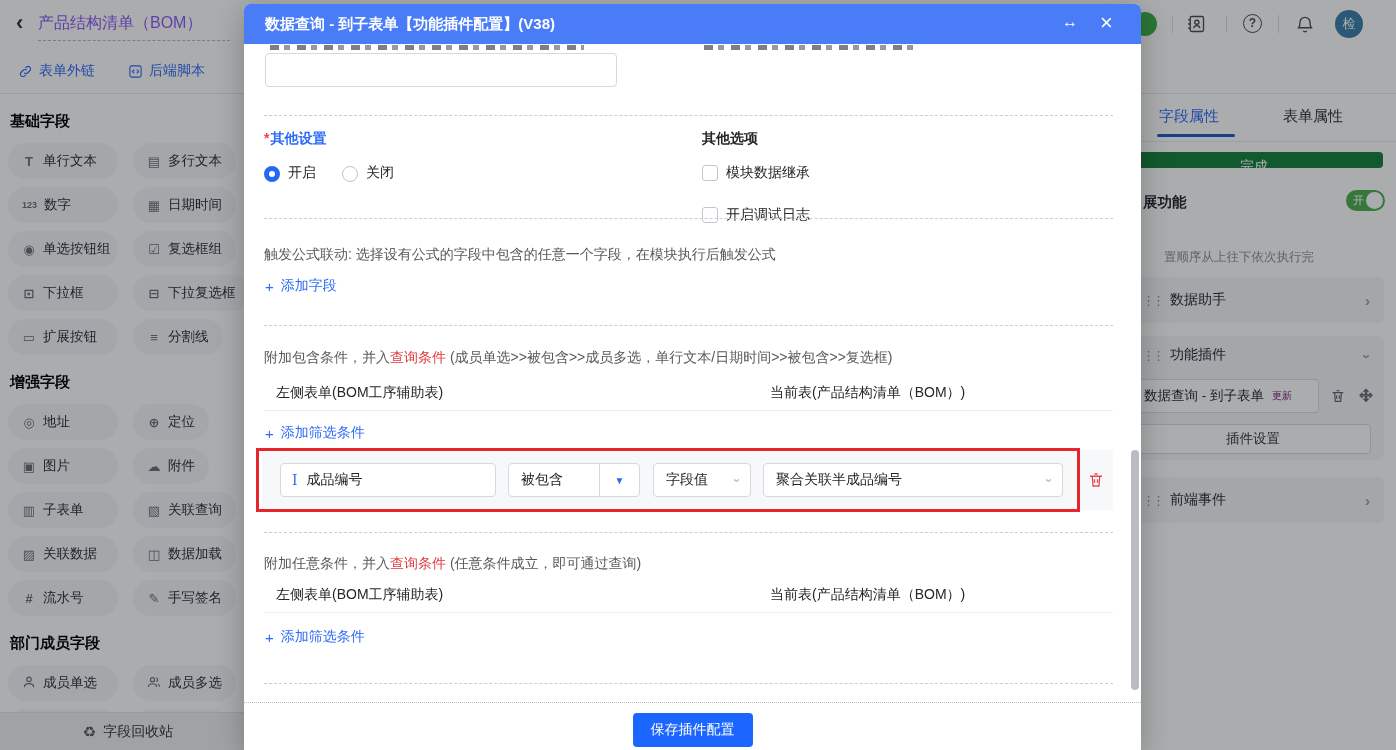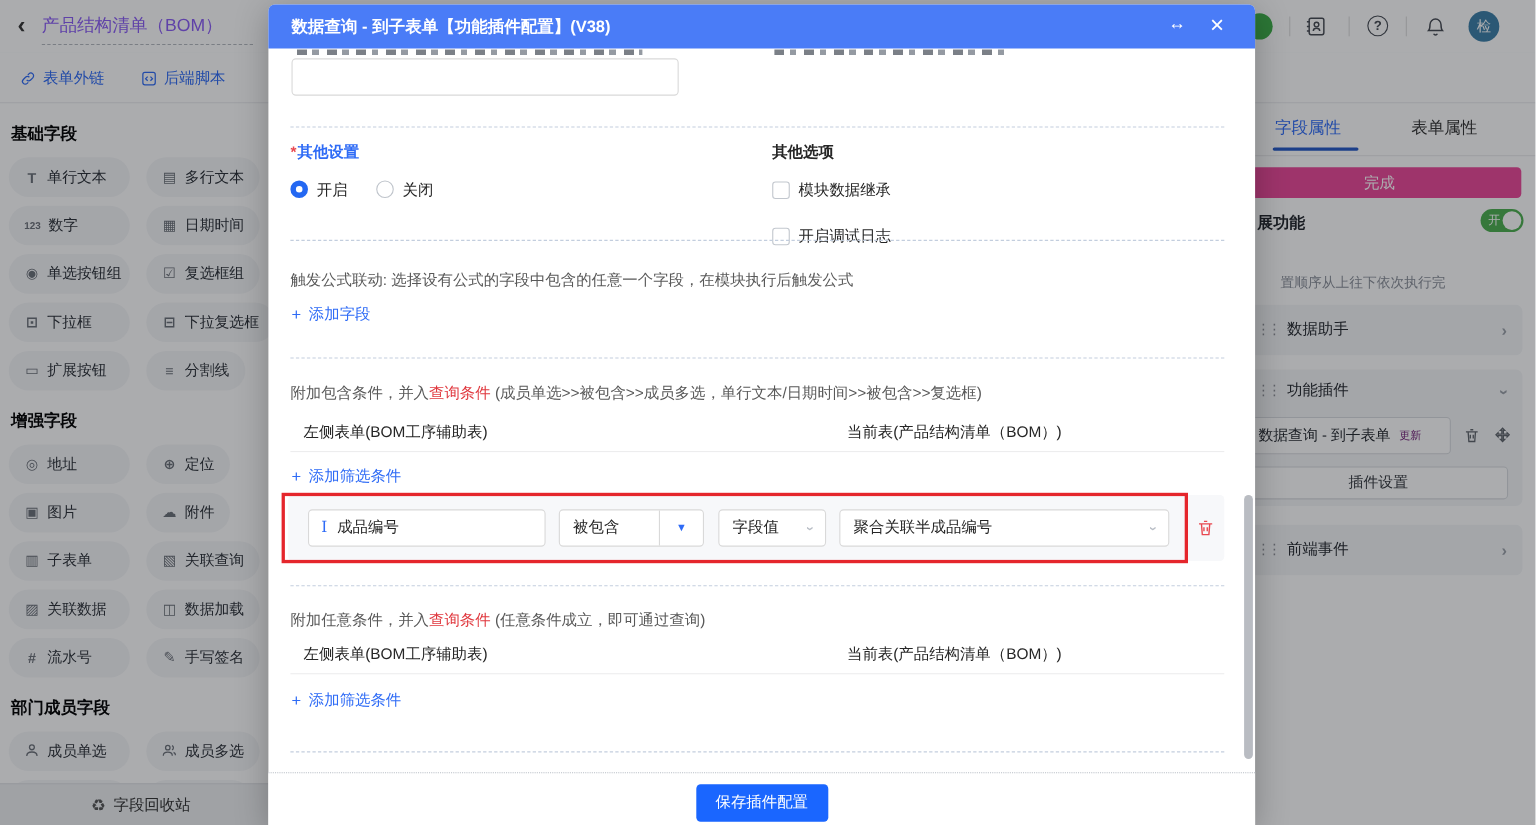--- a/index.html
+++ b/index.html
@@ -38,21 +38,21 @@
   .pi svg { width:14px; height:14px; stroke:#6b7078; fill:none; stroke-width:2; }
   .recycle-bar { position:absolute; left:0; bottom:0; width:256px; height:38px; background:#eef0f2; border-top:1px solid #e0e2e6; display:flex; align-items:center; justify-content:center; gap:7px; font-size:14px; color:#333; cursor:pointer; }
   .recycle-ic { font-size:15px; color:#555; }
 
   
   .right-sb { position:absolute; left:1116px; top:94px; width:280px; bottom:0; background:#fff; border-left:1px solid #e8e9eb; }
   .rtab { position:absolute; top:13px; font-size:15px; color:#333; cursor:pointer; }
   .rtab.active { color:#2e6bf6; }
   .rtab-underline { position:absolute; left:40px; top:40px; width:78px; height:3px; background:#2458c7; border-radius:2px; }
   .rtab-div { position:absolute; left:0; top:47px; width:100%; height:1px; background:#ececee; }
-  .done-btn { position:absolute; left:8px; right:13px; top:58px; height:28px; background:#ec4899; color:#fff; font-size:14px; border:none; border-radius:4px; text-align:center; line-height:28px; cursor:pointer; }
+  .done-btn { position:absolute; left:8px; right:13px; top:58px; height:16px; background:#15803d; color:#fff; font-size:14px; border:none; border-radius:4px; text-align:center; line-height:28px; cursor:pointer; }
   .ext-label { position:absolute; left:26px; top:99px; font-size:14.5px; font-weight:bold; color:#1f2329; }
   .toggle { position:absolute; left:229px; top:96px; width:39px; height:21px; background:#4cb04f; border-radius:11px; cursor:pointer; }
   .toggle .t-txt { position:absolute; left:7px; top:3px; font-size:11px; color:#fff; }
   .toggle .knob { position:absolute; right:2px; top:2px; width:17px; height:17px; background:#fff; border-radius:50%; }
   .order-hint { position:absolute; left:26px; top:155px; font-size:12.5px; color:#8a8f99;margin-left:21px; }
   .rcard { position:absolute; left:12px; right:12px; background:#f5f6f8; border-radius:6px; }
   .rcard-head { position:relative; height:46px; display:flex; align-items:center; }
   .drag { color:#8c9096; font-size:13px; letter-spacing:-3px; margin:0 8px 0 13px; }
   .rcard-label { font-size:14px; color:#24282e; }
   .chev { position:absolute; right:14px; color:#9aa0a8; font-size:15px; font-weight:bold; display:inline-block; }
@@ -75,21 +75,21 @@
   .m-close { position:absolute; left:856px; top:6px; color:#fff; font-size:22px; line-height:26px; cursor:pointer; }
 
   .clip-strip { position:absolute; height:5px; top:41px; background:repeating-linear-gradient(90deg,#5a6069 0 9px,transparent 9px 14px, #7a818b 14px 20px, transparent 20px 27px); opacity:.8; }
   .m-input { position:absolute; top:49px; width:352px; height:34px; border:1px solid #d9d9d9; border-radius:4px; font-size:14px; color:#333; padding:0 12px; background:#fff; }
   .dash-div { position:absolute; left:20px; right:28px; border-top:1px dashed #c3cede; }
   .solid-div { position:absolute; left:20px; right:28px; border-top:1px solid #ededee; }
   .m-label { position:absolute; font-size:14px; color:#262626; font-weight:600; }
   .m-label.blue { color:#2e6bf6; }
   .req { color:#e8474f; margin-right:1px; }
   .radio-row { position:absolute; left:20px; top:160px; display:flex; align-items:center; gap:26px; }
-  .radio-item { display:flex; align-items:flex-start; gap:8px; font-size:14px; color:#262626; cursor:pointer; }
+  .radio-item { display:flex; align-items:flex-end; gap:8px; font-size:14px; color:#262626; cursor:pointer; }
   .radio { width:16px; height:16px; border-radius:50%; background:#fff; }
   .radio.sel { border:5px solid #2468f2; }
   .radio.unsel { border:1.5px solid #bfc4cb; }
   .cb-row { position:absolute; left:458px; top:160px; display:flex; align-items:center; gap:24px;flex-direction:column; }
   .cb-item { display:flex; align-items:center; gap:8px; font-size:14px; color:#262626; cursor:pointer; }
   .cbox { width:16px; height:16px; border:1.5px solid #c2c7ce; border-radius:3px; background:#fff; }
   .m-text { position:absolute; font-size:14px; color:#595959; }
   .m-text .red { color:#e0383e; cursor:pointer; }
   .add-link { position:absolute; font-size:14px; color:#2e6bf6; cursor:pointer; display:flex; gap:7px; align-items:center; }
   .add-link .plus { font-size:15px; }

